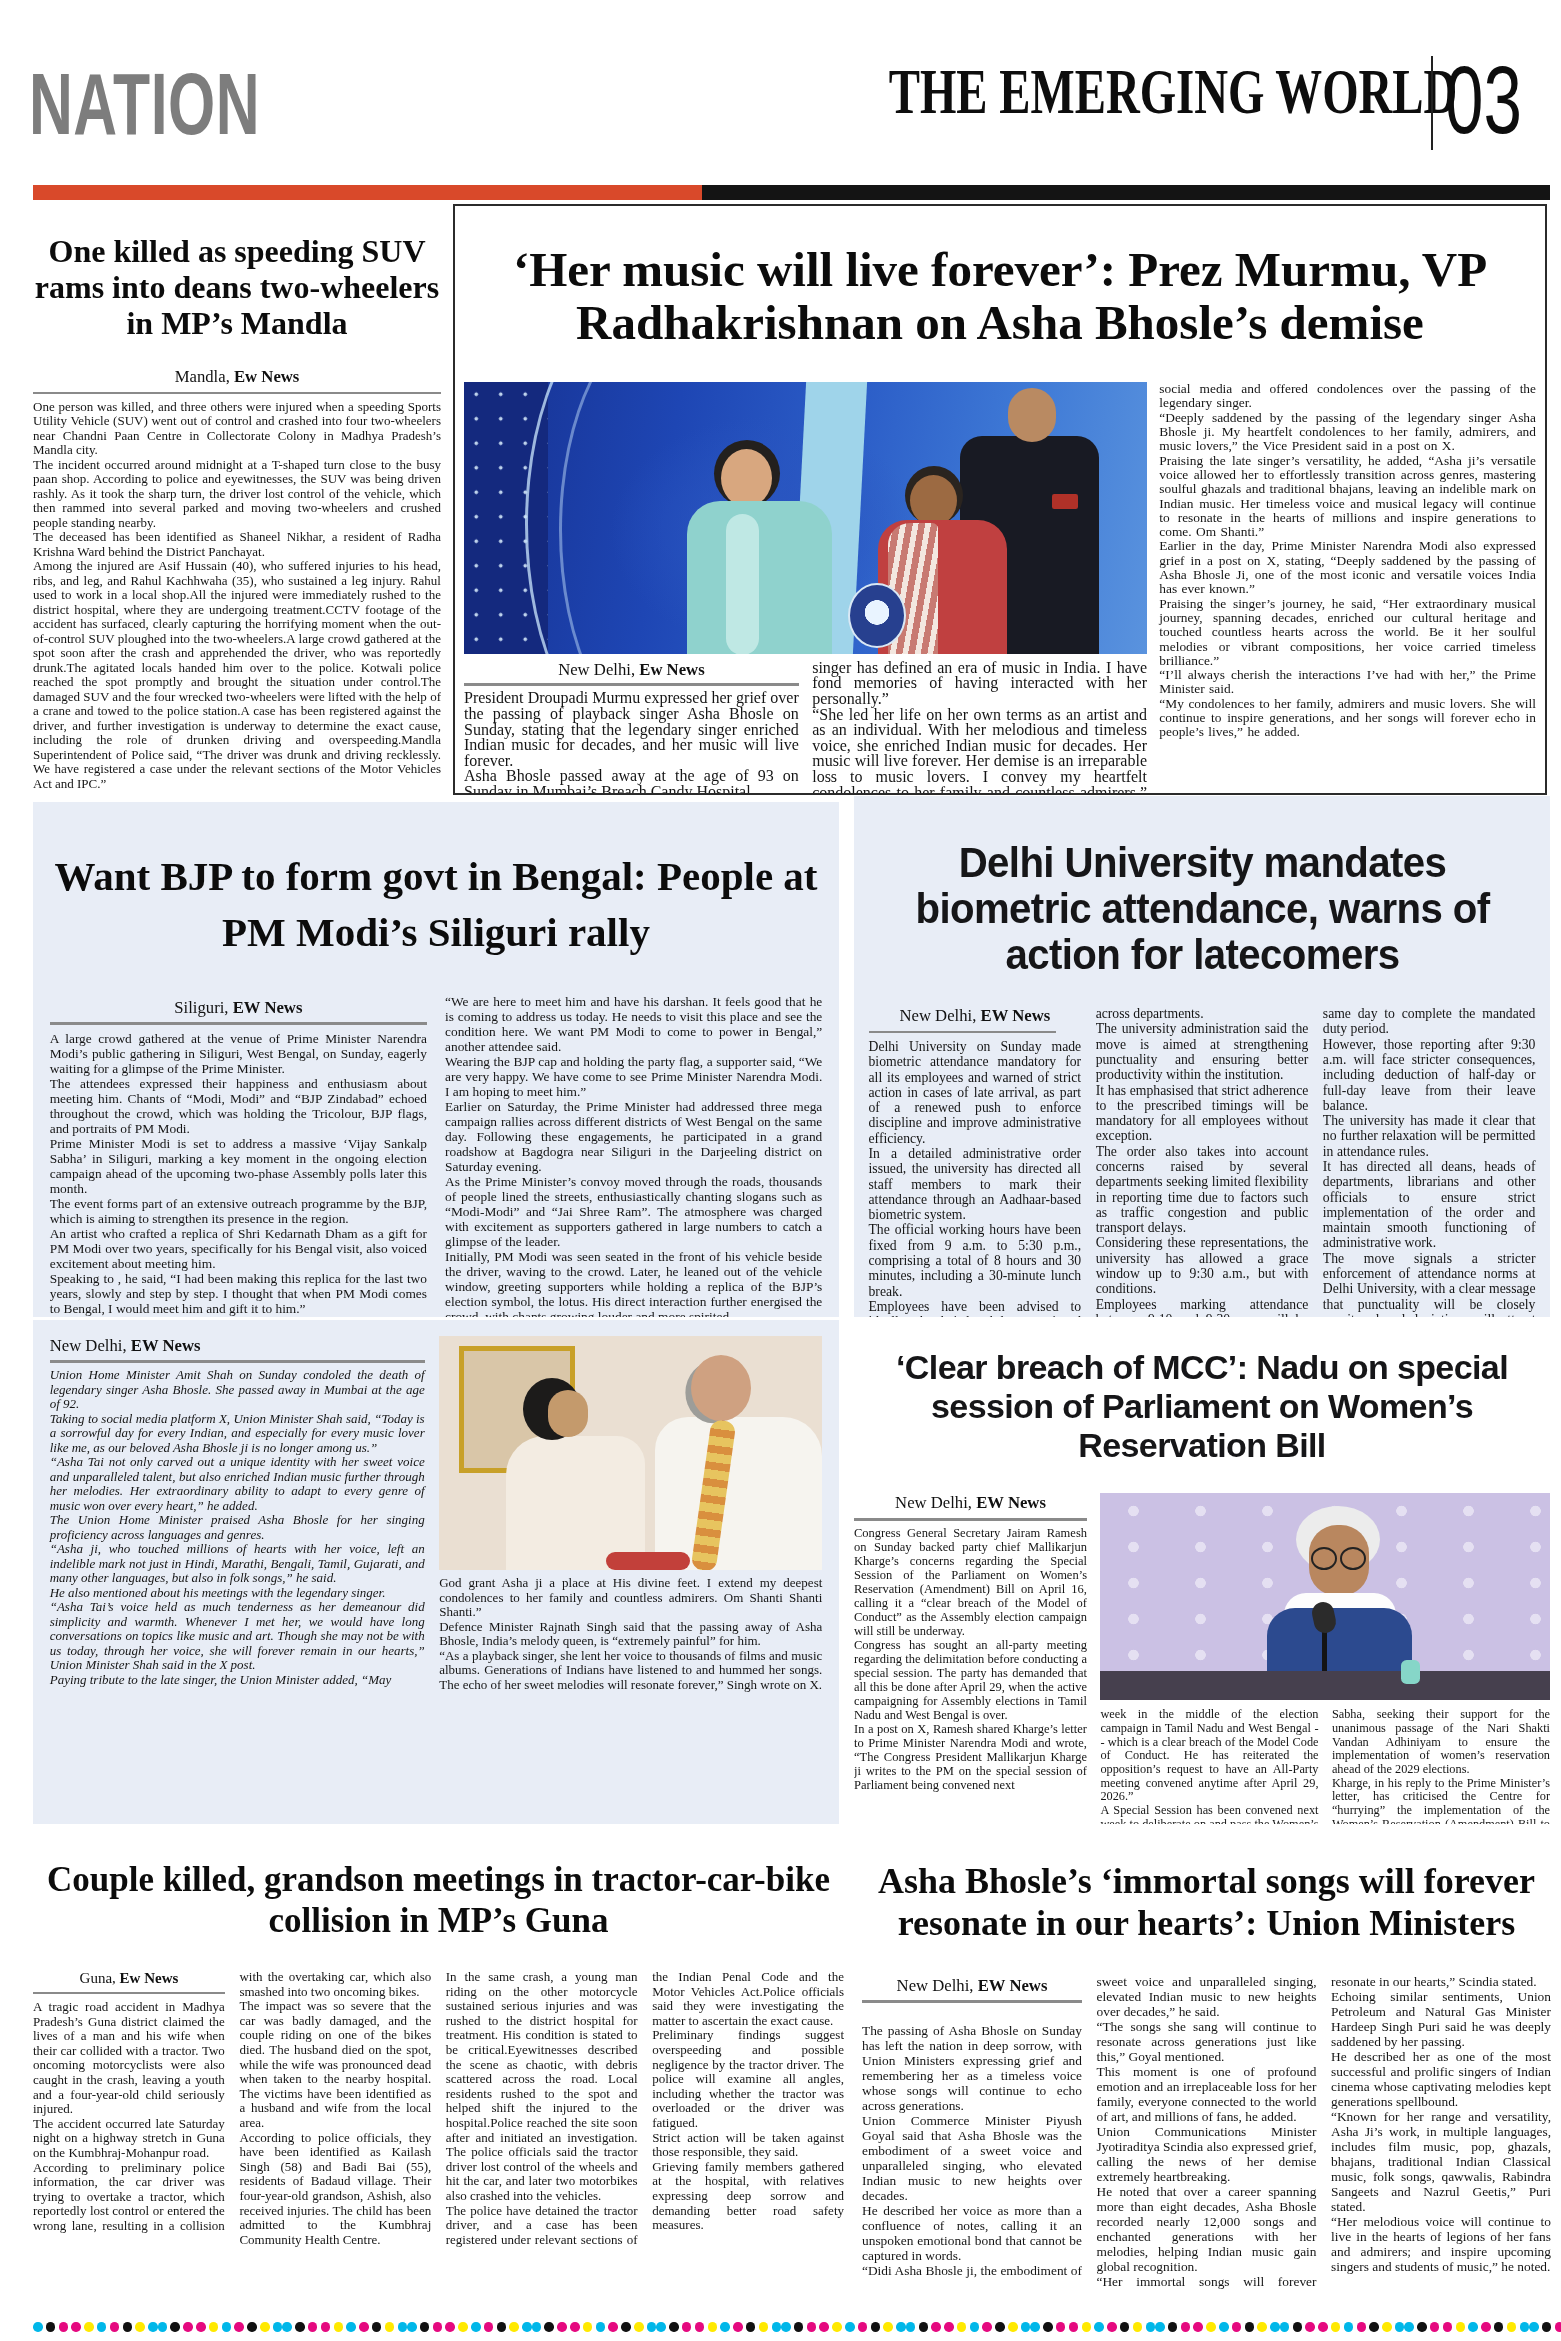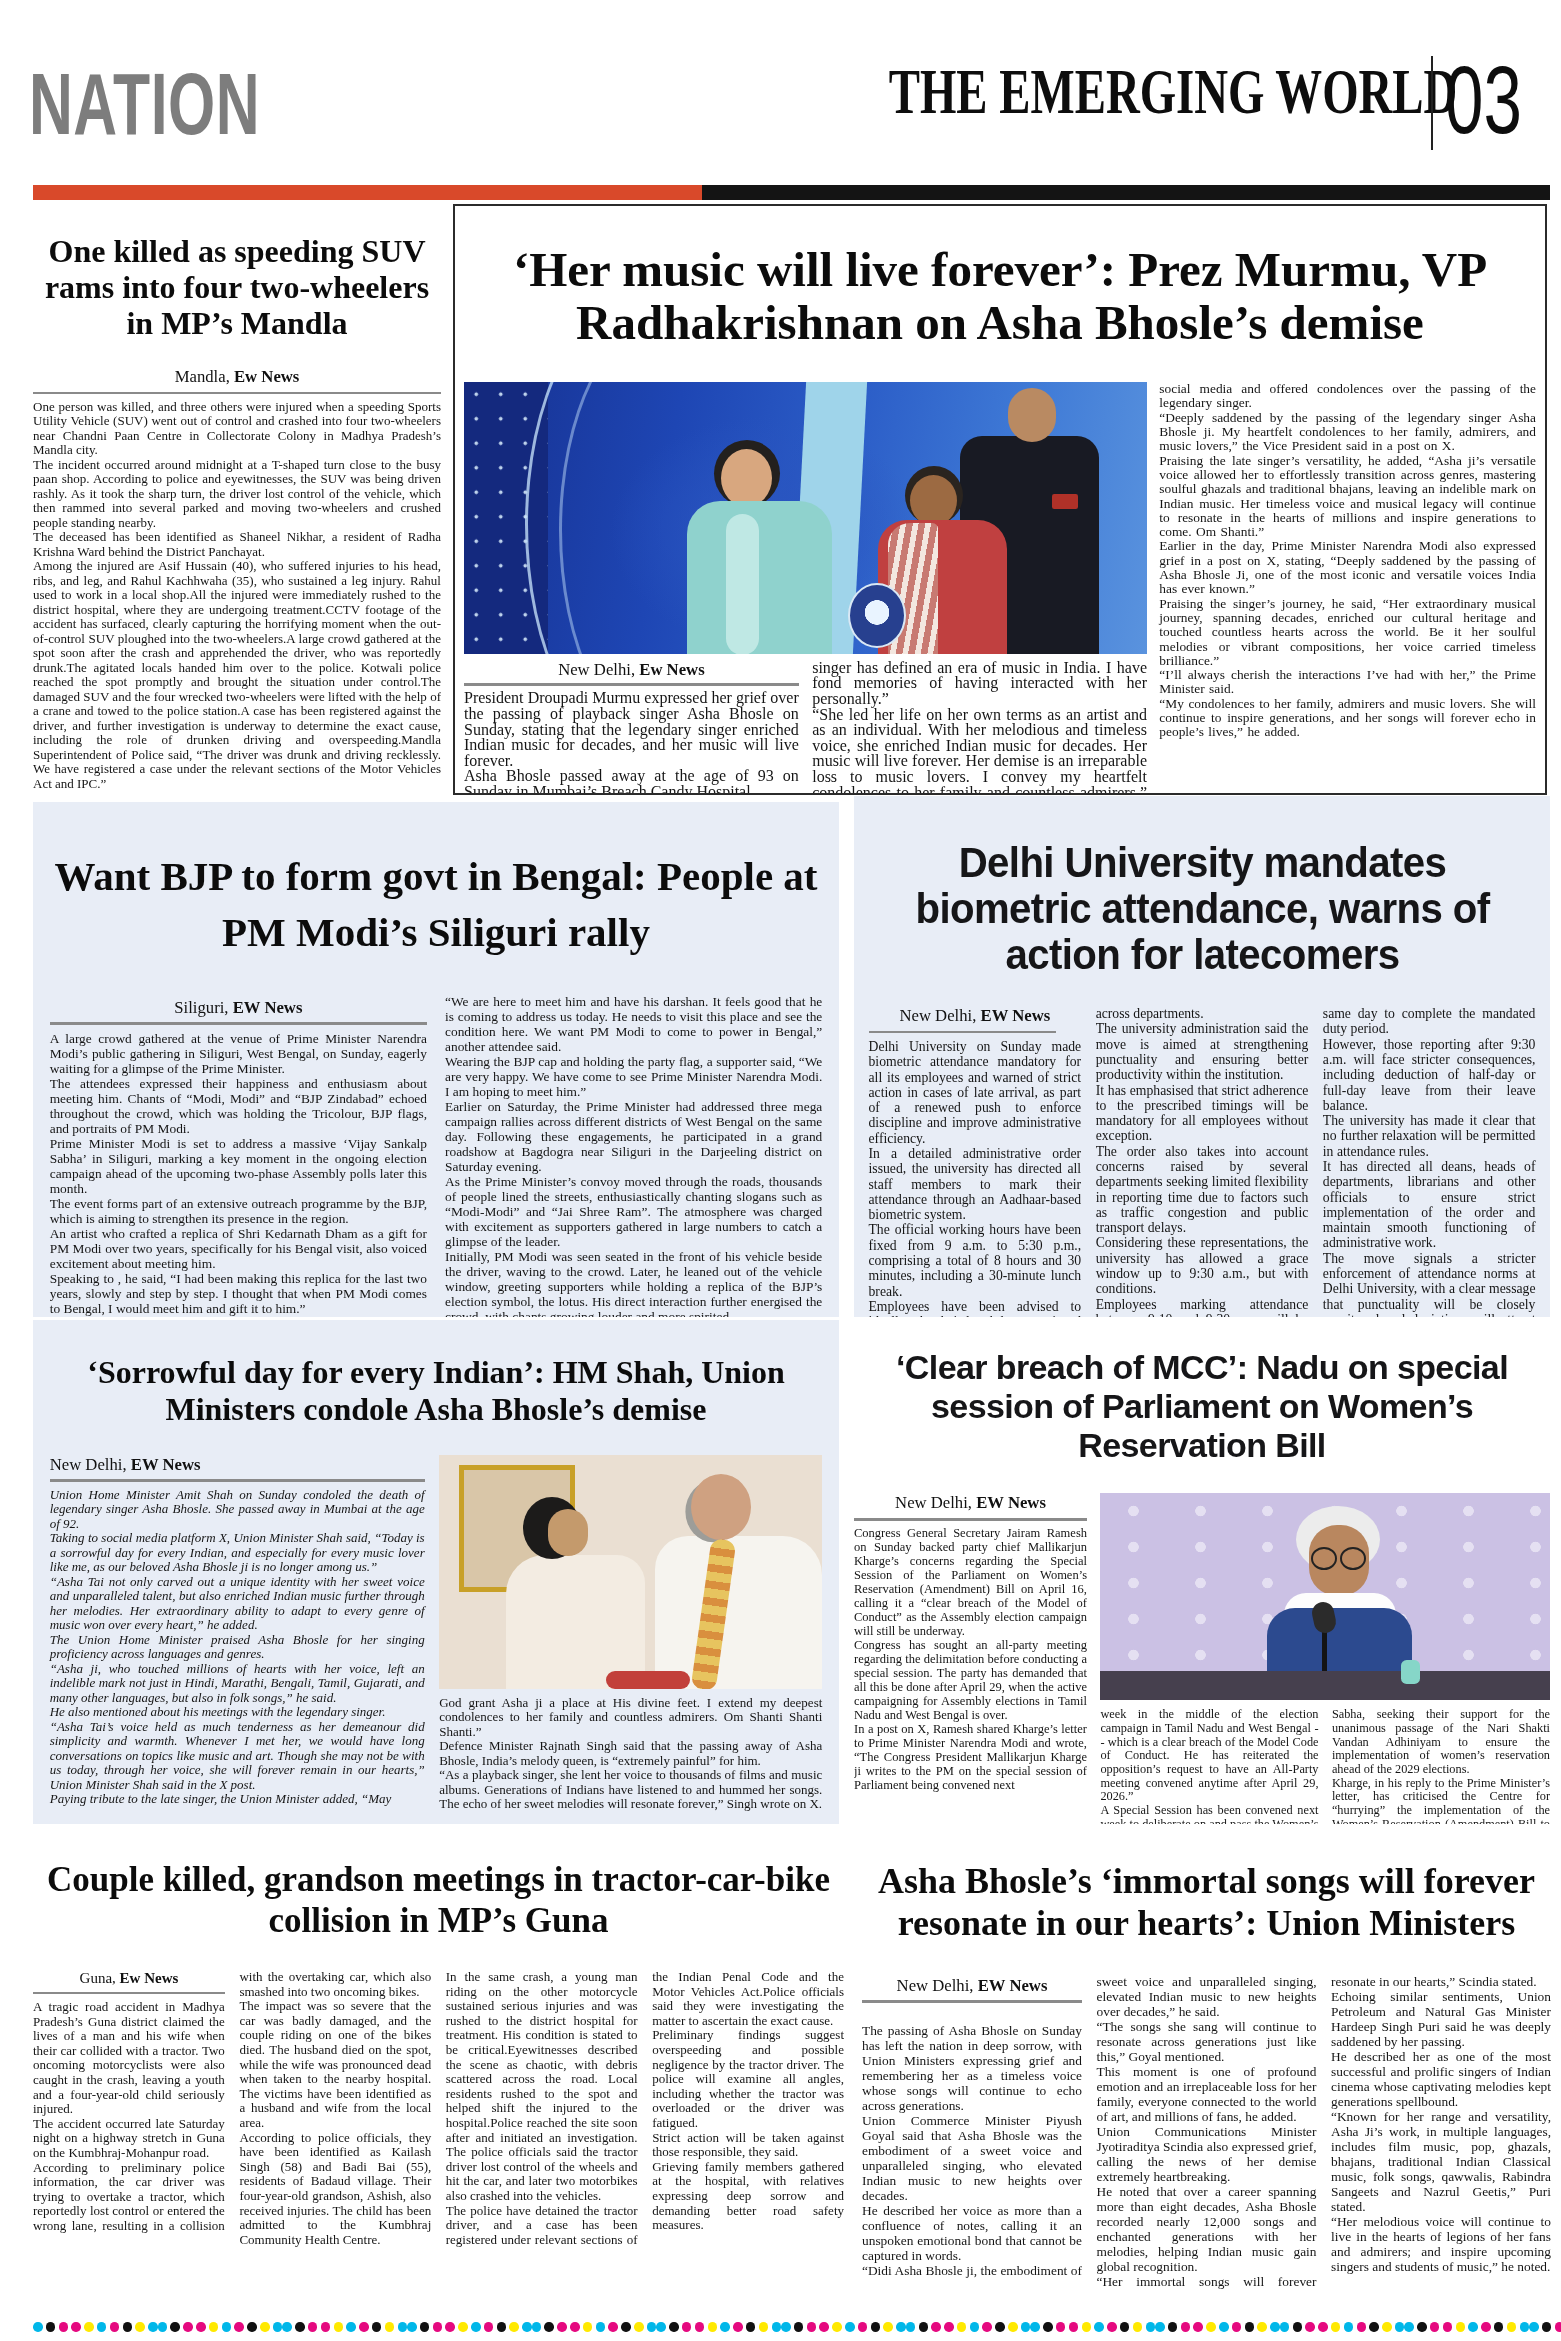--- a/index.html
+++ b/index.html
@@ -149,21 +149,21 @@
   <div class="section-title">NATION</div>
   <div class="masthead-title">THE EMERGING WORLD</div>
   <div class="pageno-rule"></div>
   <div class="page-number">03</div>
   <div class="color-bar">
     <div class="bar-accent" style="background: rgb(217, 73, 42);"></div>
     <div class="bar-black"></div>
   </div>
 
   <div class="region suv">
-    <h2 class="headline-serif hl">One killed as speeding SUV rams into four two-wheelers in MP’s Mandla</h2>
+    <h2 class="headline-serif hl">One killed as speeding SUV rams into deans two-wheelers in MP’s Mandla</h2>
     <div class="byline">
       <span>Mandla,</span>
       <span class="agency">Ew News</span>
     </div>
     <div class="byline-rule"></div>
     <div class="body-text">One person was killed, and three others were injured when a speeding Sports Utility Vehicle (SUV) went out of control and crashed into four two-wheelers near Chandni Paan Centre in Collectorate Colony in Madhya Pradesh’s Mandla city.
 The incident occurred around midnight at a T-shaped turn close to the busy paan shop. According to police and eyewitnesses, the SUV was being driven rashly. As it took the sharp turn, the driver lost control of the vehicle, which then rammed into several parked and moving two-wheelers and crushed people standing nearby.
 The deceased has been identified as Shaneel Nikhar, a resident of Radha Krishna Ward behind the District Panchayat.
 Among the injured are Asif Hussain (40), who suffered injuries to his head, ribs, and leg, and Rahul Kachhwaha (35), who sustained a leg injury. Rahul used to work in a local shop.All the injured were immediately rushed to the district hospital, where they are undergoing treatment.CCTV footage of the accident has surfaced, clearly capturing the horrifying moment when the out-of-control SUV ploughed into the two-wheelers.A large crowd gathered at the spot soon after the crash and apprehended the driver, who was reportedly drunk.The agitated locals handed him over to the police. Kotwali police reached the spot promptly and brought the situation under control.The damaged SUV and the four wrecked two-wheelers were lifted with the help of a crane and towed to the police station.A case has been registered against the driver, and further investigation is underway to determine the exact cause, including the role of drunken driving and overspeeding.Mandla Superintendent of Police said, “The driver was drunk and driving recklessly. We have registered a case under the relevant sections of the Motor Vehicles Act and IPC.”</div>
   </div>
@@ -253,21 +253,20 @@
 Considering these representations, the university has allowed a grace window up to 9:30 a.m., but with conditions.
 Employees marking attendance between 9:10 and 9:30 a.m. will be required to compensate for the delay by working additional hours on the same day to complete the mandated duty period.
 However, those reporting after 9:30 a.m. will face stricter consequences, including deduction of half-day or full-day leave from their leave balance.
 The university has made it clear that no further relaxation will be permitted in attendance rules.
 It has directed all deans, heads of departments, librarians and other officials to ensure strict implementation of the order and maintain smooth functioning of administrative work.
 The move signals a stricter enforcement of attendance norms at Delhi University, with a clear message that punctuality will be closely monitored and deviations will attract penalties.</div>
     </div>
   </div>
 
   <div class="panel shah">
-    <h2 class="headline-serif hl">‘Sorrowful day for every Indian’: HM Shah, Union Ministers condole Asha Bhosle’s demise</h2>
     <div class="shah-flex">
       <div class="shah-left">
         <div class="byline left">
           <span>New Delhi,</span>
           <span class="agency">EW News</span>
         </div>
         <div class="byline-rule"></div>
         <div class="body-text">Union Home Minister Amit Shah on Sunday condoled the death of legendary singer Asha Bhosle. She passed away in Mumbai at the age of 92.
 Taking to social media platform X, Union Minister Shah said, “Today is a sorrowful day for every Indian, and especially for every music lover like me, as our beloved Asha Bhosle ji is no longer among us.”
 “Asha Tai not only carved out a unique identity with her sweet voice and unparalleled talent, but also enriched Indian music further through her melodies. Her extraordinary ability to adapt to every genre of music won over every heart,” he added.

